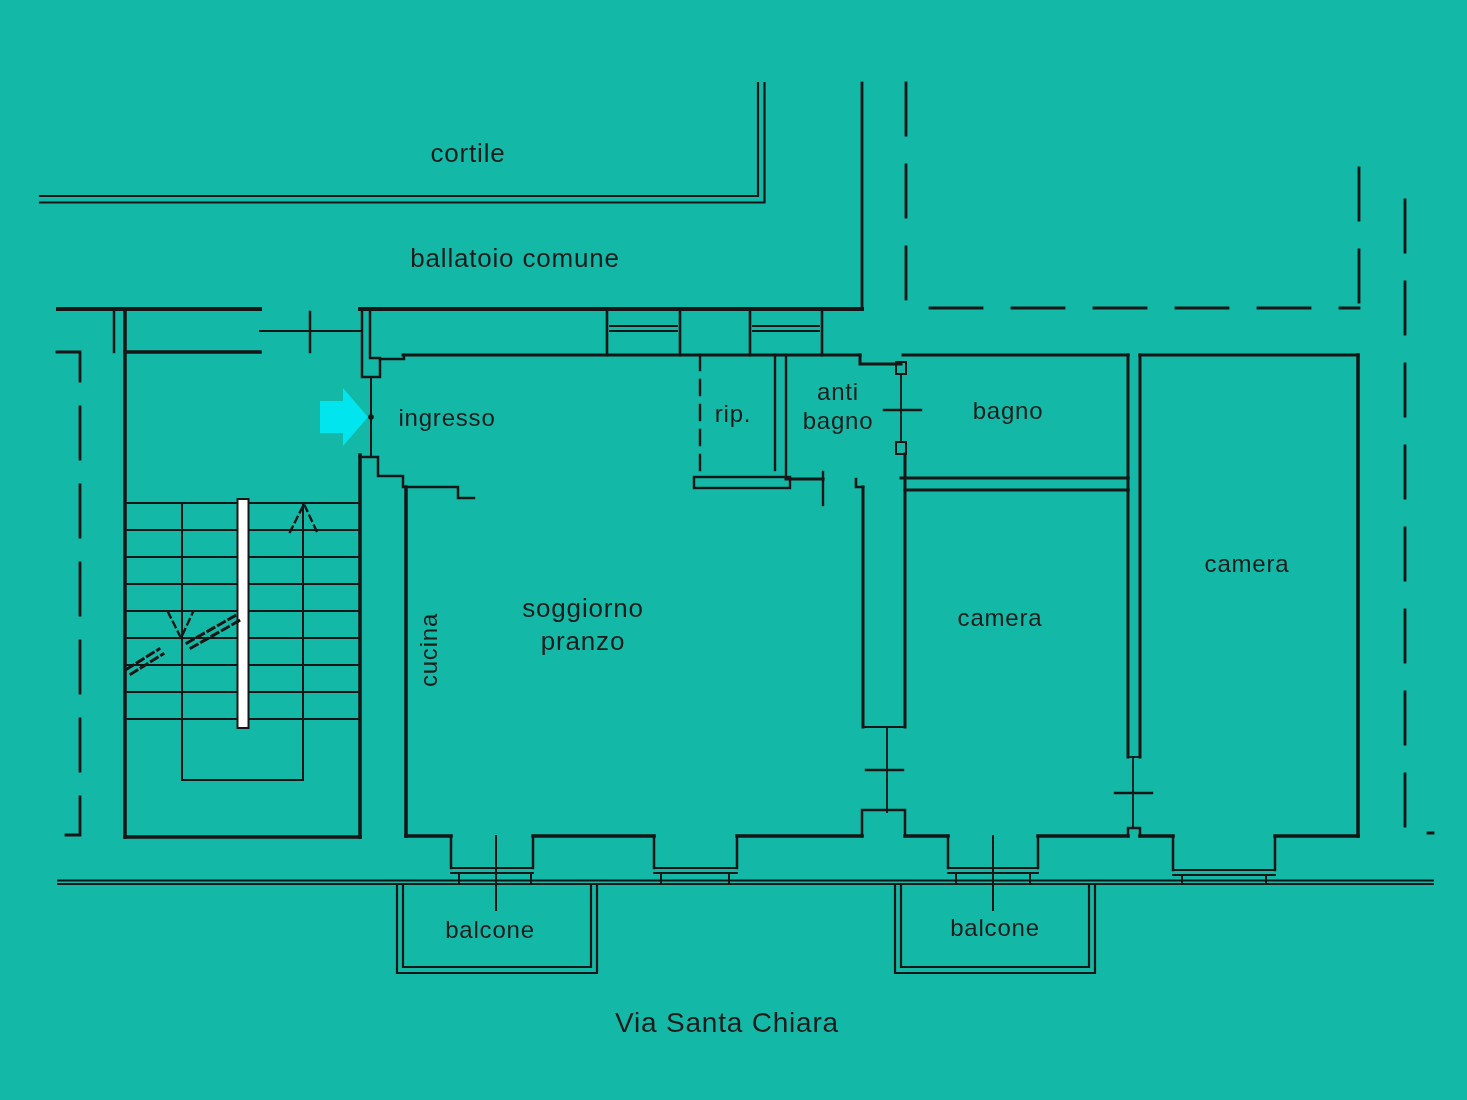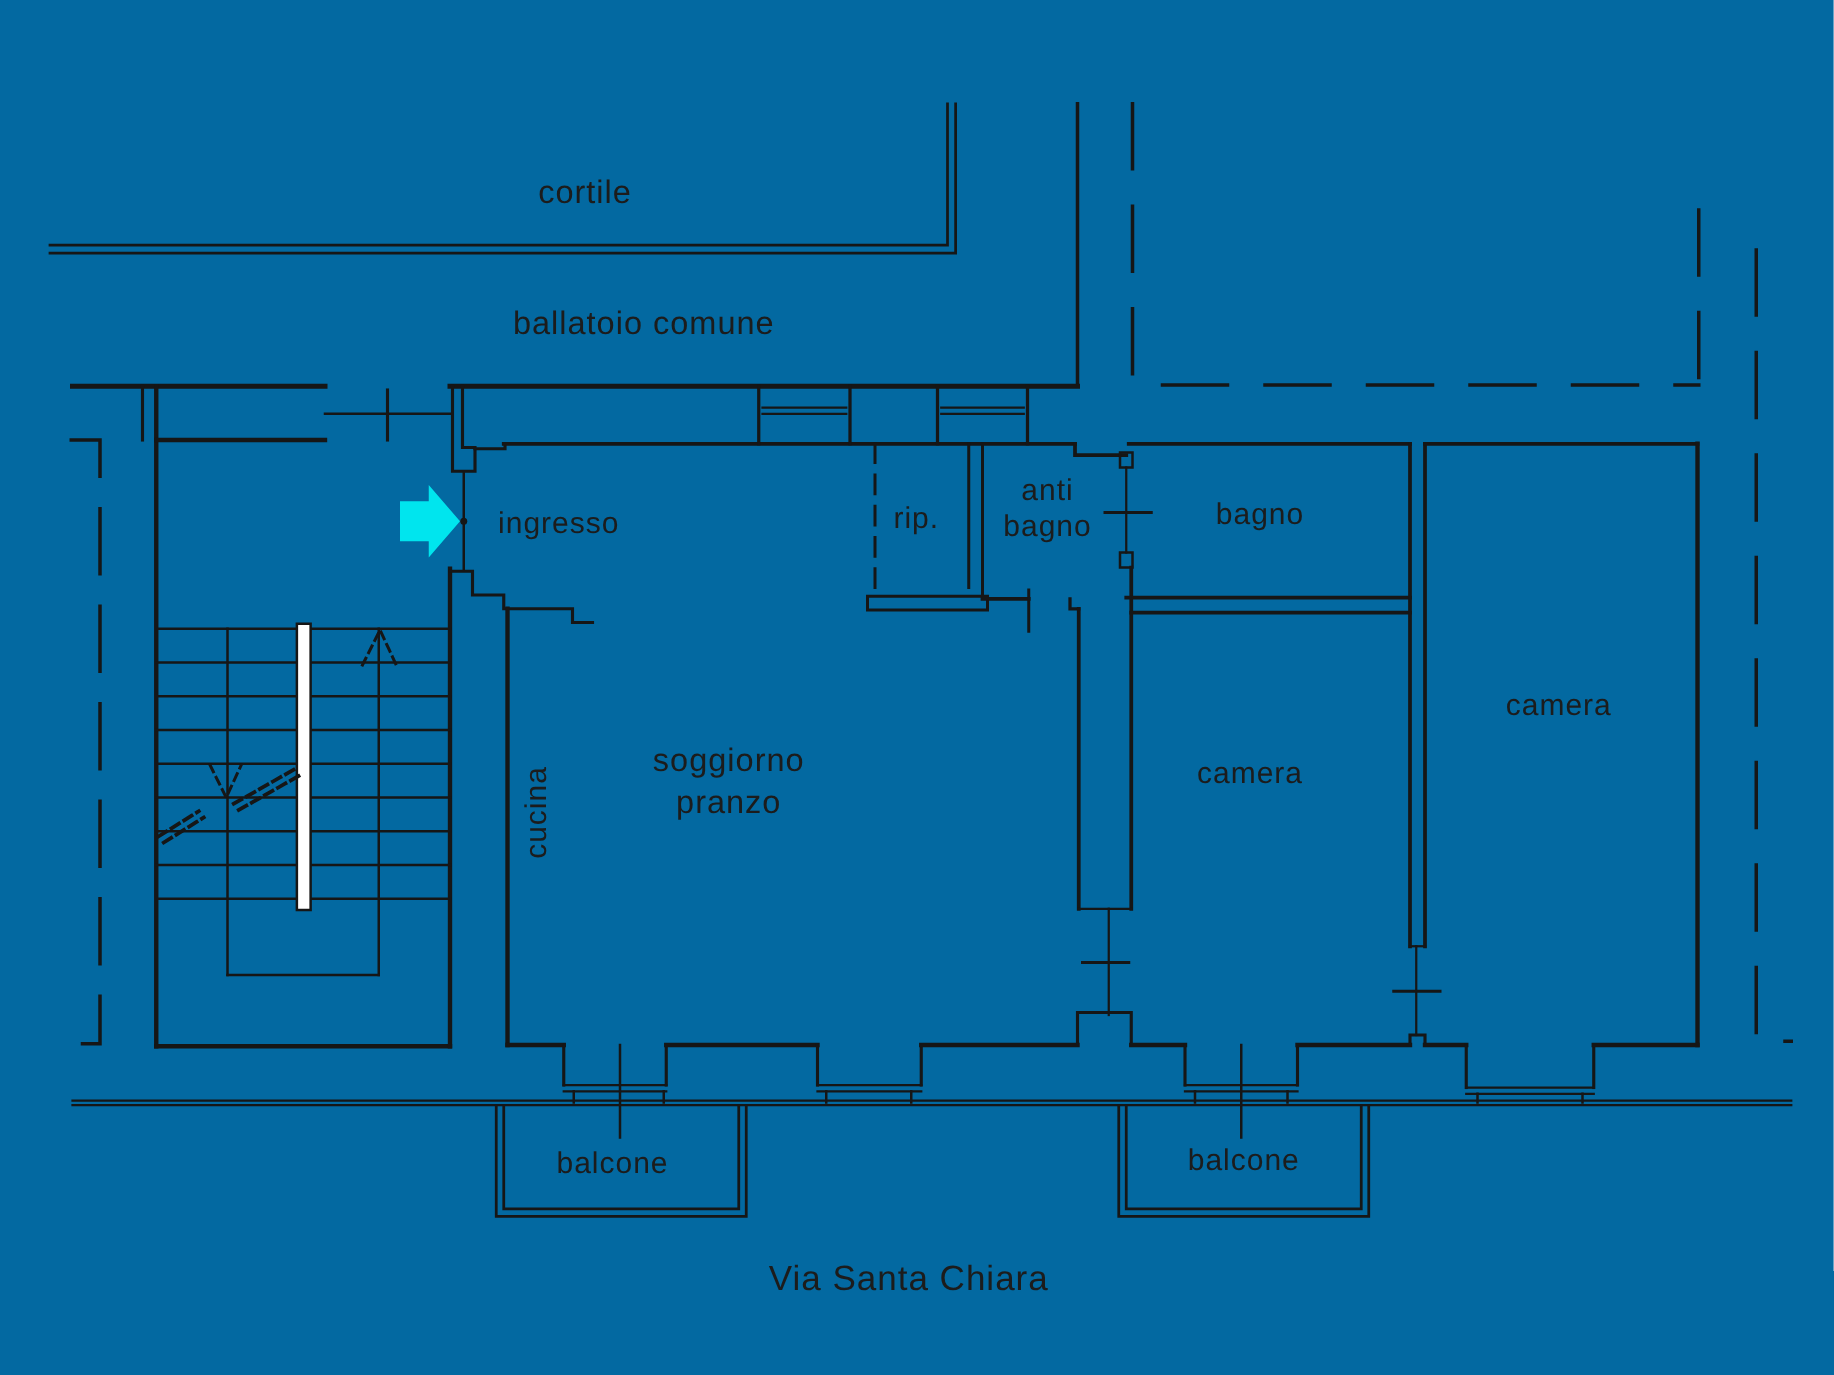--- a/index.html
+++ b/index.html
@@ -1,16 +1,16 @@
 <!DOCTYPE html>
 <html><head>
 <meta charset="utf-8">
 <style>
   html,body{margin:0;padding:0;background:#ffffff;}
-  .page{width:1467px;height:1100px;position:relative;background:#0369a1;}
+  .page{width:1467px;height:1100px;position:relative;background:#14b8a6;}
   svg{display:block;}
   .ln{fill:none;stroke:#161616;stroke-linecap:square;stroke-linejoin:miter;}
   .fillw{fill:#ffffff;stroke:#161616;}
   text{font-family:"Liberation Sans", sans-serif;fill:#1c1c1c;letter-spacing:0.8px;}
   .lbl{font-size:24px;}
   .lbl-big{font-size:26px;}
   .lbl-street{font-size:28px;}
 </style>
 </head>
 <body>

